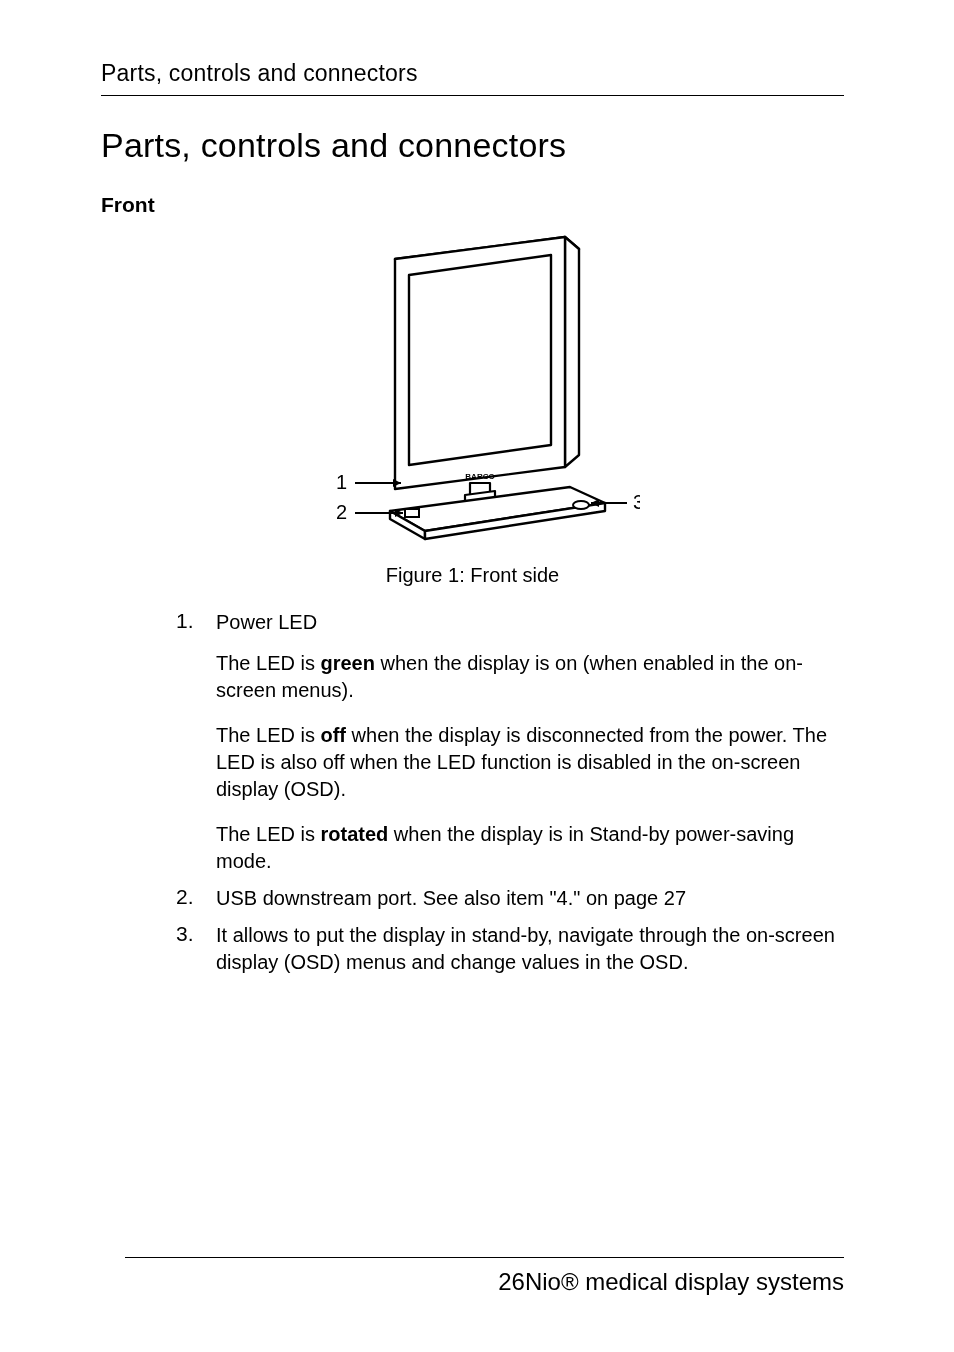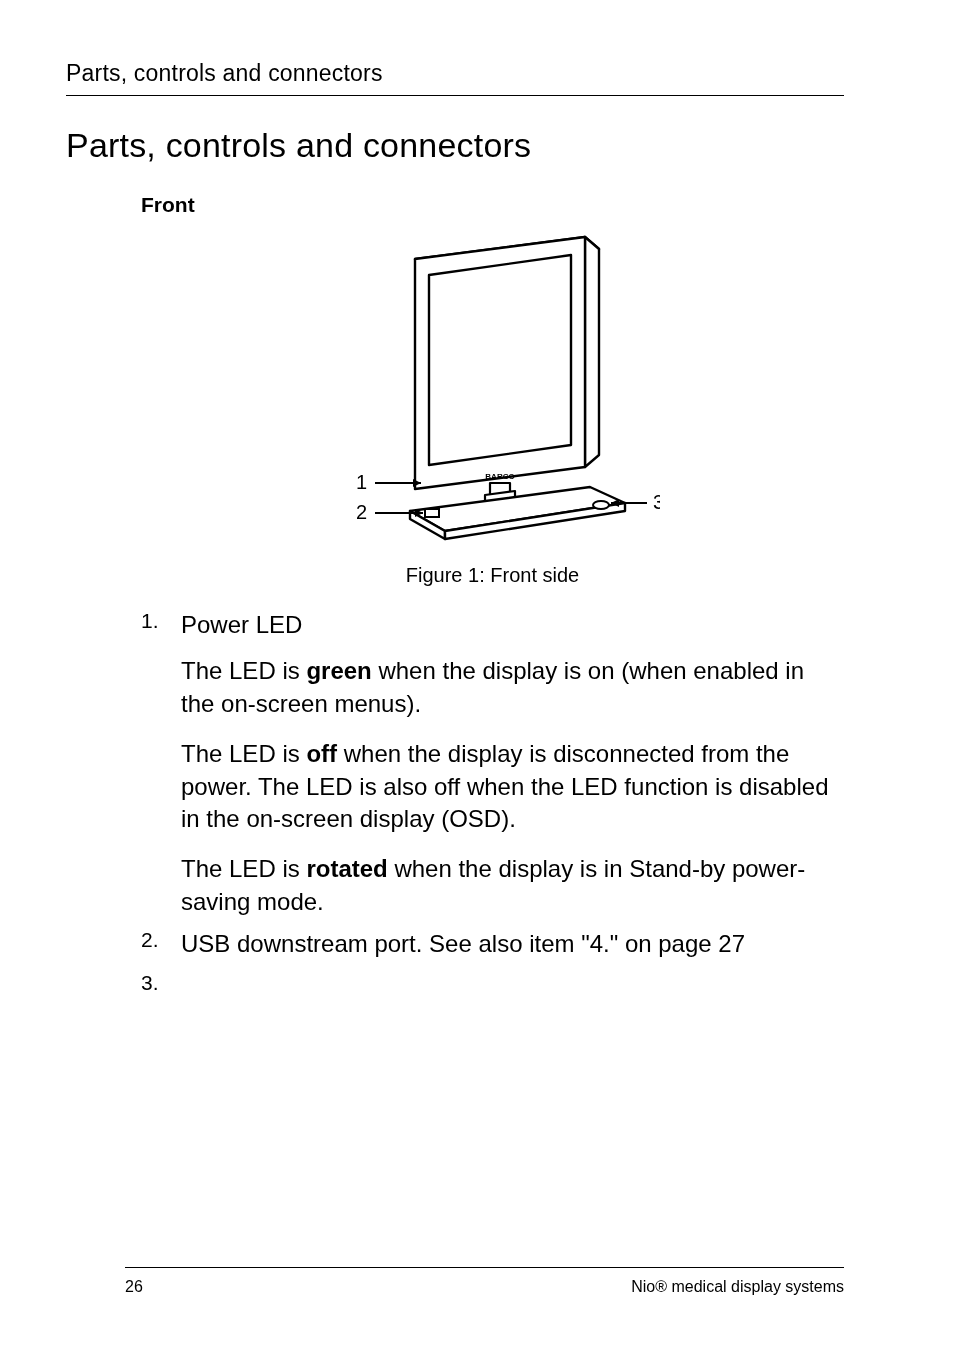--- a/index.html
+++ b/index.html
@@ -11,38 +11,37 @@
     background: #fff;
     font-family: "Segoe UI", "Helvetica Neue", Arial, sans-serif;
     color: #000;
     font-size: 20px;
   }
   .page {
     position: relative;
     width: 954px;
     height: 1352px;
     box-sizing: border-box;
-    padding: 60px 110px 50px 66px;
+    padding: 60px 110px 50px 101px;
   }
   .running-header {
     font-size: 23px;
     font-weight: 300;
     letter-spacing: 0.2px;
     padding-bottom: 8px;
     border-bottom: 1.5px solid #000;
     margin-bottom: 30px;
   }
   h1.section-title {
     font-size: 34px;
     font-weight: 400;
     margin: 28px 0 28px 0;
     letter-spacing: 0.2px;
   }
   .indent {
-    margin-left: 75px;
   }
   .subhead {
     font-weight: 700;
     font-size: 21px;
     margin: 8px 0 14px 0;
   }
   .figure-block {
     text-align: center;
     margin: 6px 0 2px 0;
   }
@@ -61,43 +60,43 @@
     display: flex;
     margin: 6px 0 10px 0;
   }
   ol.outer > li > .num {
     width: 40px;
     flex: 0 0 40px;
     font-size: 21px;
   }
   ol.outer > li > .body {
     flex: 1;
-    font-size: 24px;
+    font-size: 20px;
     line-height: 1.35;
   }
   .body p {
     margin: 0 0 18px 0;
   }
   .body p:last-child {
     margin-bottom: 0px;
   }
   .body .first-line {
     margin-bottom: 14px;
   }
   .bold { font-weight: 700; }
   .footer {
     position: absolute;
     left: 125px;
     right: 110px;
     bottom: 56px;
     border-top: 1.5px solid #000;
     padding-top: 10px;
     display: flex;
-    justify-content: space-between;
-    font-size: 16px;
+    justify-content: flex-end;
+    font-size: 24px;
     font-weight: 300;
   }
   
   svg.diagram { width: 335px; height: auto; }
   .callout-text {
     font-family: "Segoe UI", Arial, sans-serif;
     font-size: 20px;
   }
 </style>
 </head>
@@ -188,20 +187,21 @@
     <li>
       <div class="num">2.</div>
       <div class="body">
         <p class="first-line">USB downstream port. See also item "4." on page 27</p>
       </div>
     </li>
 
     <li>
       <div class="num">3.</div>
       <div class="body">
+        <p>It allows to put the display in stand-by, navigate through the on-screen display (OSD) menus and change values in the OSD.</p>
       </div>
     </li>
   </ol>
 
   <div class="footer">
     <span>26</span>
     <span>Nio® medical display systems</span>
   </div>
 
 </div>

